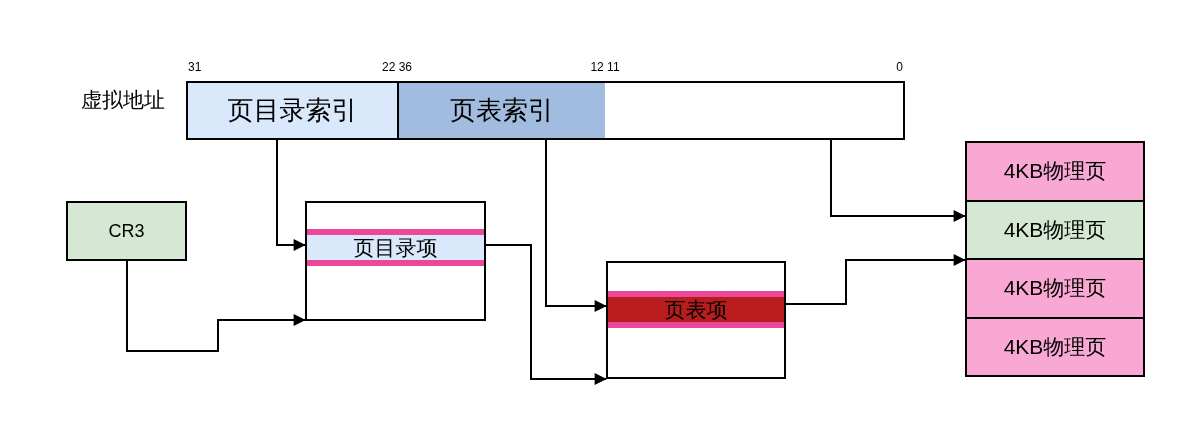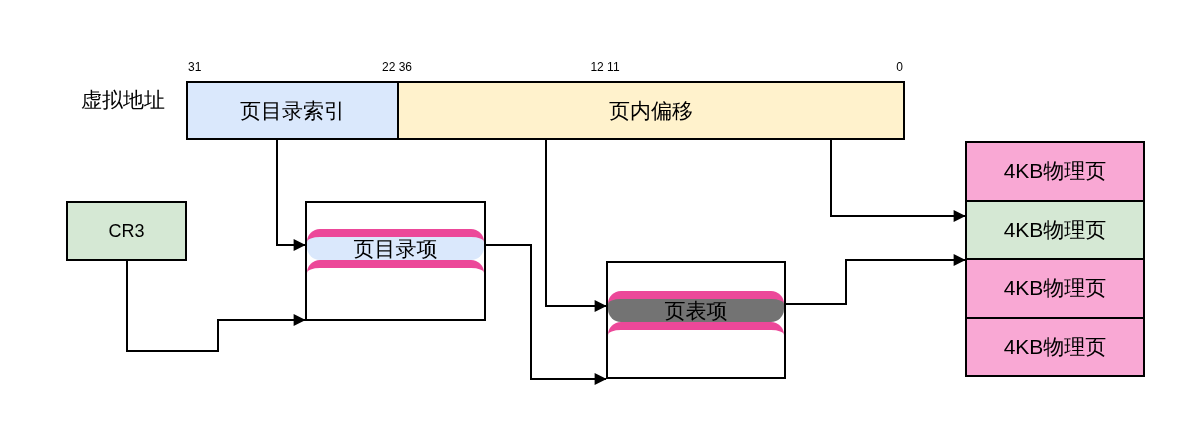--- a/index.html
+++ b/index.html
@@ -27,52 +27,52 @@
   }
 
   
   .va-bar{
     left:186px;top:81px;width:719px;height:59px;
     display:flex;border:2px solid #000;background:#fff;
   }
   .va-seg{
     box-sizing:border-box;height:100%;
     display:flex;align-items:center;justify-content:center;
-    font-size:21px;
+    font-size:26px;
   }
   .va-seg + .va-seg{border-left:2px solid #000;}
   .seg-pdi{flex:0 0 209px;background:#dae8fc;}
   .seg-pti{flex:0 0 208px;background:#a2bce0;}
   .seg-off{flex:1 1 auto;background:#fff2cc;}
 
   
   .cr3{
     left:66px;top:201px;width:121px;height:60px;
     border:2px solid #000;background:#d5e8d4;
     font-size:18px;
   }
 
   
   .entry-table{
     border:2px solid #000;background:#fff;
     display:flex;flex-direction:column;
   }
   .entry-table .row{box-sizing:border-box;width:100%;}
-  .entry-table .row + .row{border-top:8px solid #ec4899;border-radius:13px;}
+  .entry-table .row + .row{border-top:6px solid #ec4899;}
   .entry-row-label{
     display:flex;align-items:center;justify-content:center;
     font-size:21px;
   }
   .pd-table{left:305px;top:201px;width:181px;height:120px;}
   .pd-r1{height:26px;}
   .pd-r2{height:31px;background:#dae8fc;}
   .pd-r3{flex:1 1 auto;}
   .pt-table{left:606px;top:261px;width:180px;height:118px;}
   .pt-r1{height:28px;}
-  .pt-r2{height:31px;background:#737373;}
+  .pt-r2{height:31px;background:#b91c1c;}
   .pt-r3{flex:1 1 auto;}
 
   
   .phys-col{
     left:965px;top:141px;width:180px;height:236px;
     border:2px solid #000;background:#f9a8d4;
     display:flex;flex-direction:column;
   }
   .phys-row{
     box-sizing:border-box;flex:1 1 auto;
@@ -110,21 +110,21 @@
 
   <div class="bit-marker" style="left:188px;width:60px;text-align:left;">31</div>
   <div class="bit-marker" style="left:337px;width:120px;text-align:center;">22 36</div>
   <div class="bit-marker" style="left:545px;width:120px;text-align:center;">12 11</div>
   <div class="bit-marker" style="left:845px;width:58px;text-align:right;">0</div>
 
   <div class="abs va-label">虚拟地址</div>
 
   <div class="abs va-bar">
     <div class="va-seg seg-pdi">页目录索引</div>
-    <div class="va-seg seg-off">页内偏移</div>
+    <div class="va-seg seg-pti">页表索引</div>
   </div>
 
   <div class="abs cr3 txt-center">CR3</div>
 
   <div class="abs entry-table pd-table">
     <div class="row pd-r1"></div>
     <div class="row pd-r2 entry-row-label">页目录项</div>
     <div class="row pd-r3"></div>
   </div>
 

